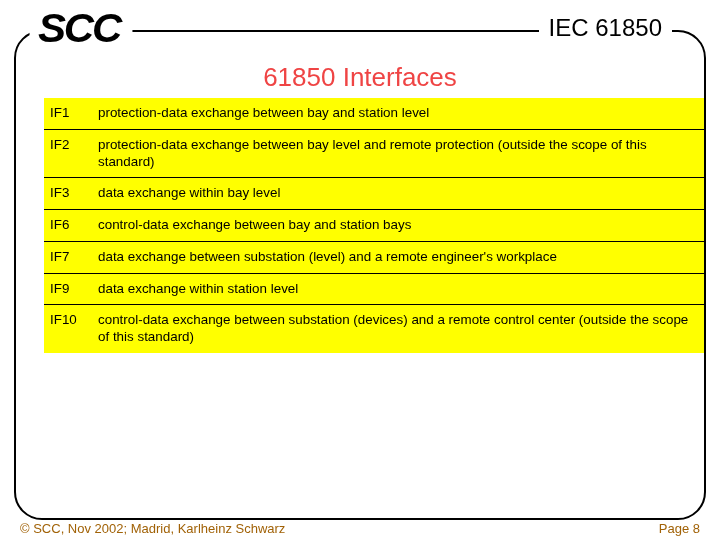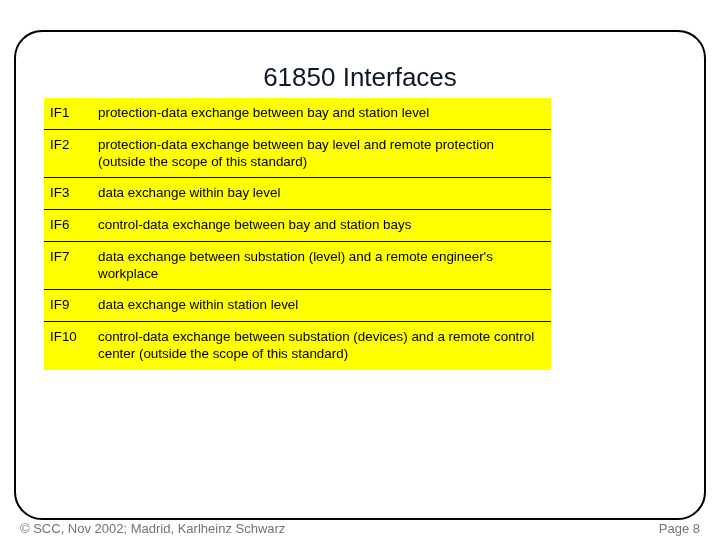--- a/index.html
+++ b/index.html
@@ -47,27 +47,27 @@
     font-size: 24px;
     color: #000;
   }
   .title {
     position: absolute;
     left: 0;
     top: 62px;
     width: 720px;
     text-align: center;
     font-size: 26px;
-    color: #0f172a;
+    color: #ef4444;
   }
   .table {
     position: absolute;
     left: 44px;
     top: 98px;
-    width: 507px;
+    width: 660px;
     background: #ffff00;
     border-collapse: collapse;
     font-size: 13.4px;
     color: #000;
   }
   .table td {
     padding: 7px 8px 7px 6px;
     vertical-align: top;
     border-bottom: 1px solid #000;
     line-height: 1.25;
@@ -79,30 +79,34 @@
   }
   .footer {
     position: absolute;
     left: 14px;
     bottom: 4px;
     width: 692px;
     display: flex;
     justify-content: space-between;
     align-items: flex-end;
     font-size: 13px;
-    color: #737373;
+    color: #a16207;
     padding: 0 6px;
   }
 </style>
 </head>
 <body>
 
 <div class="slide">
   <div class="frame"></div>
 
+  <div class="header-overlay">
+    <div class="logo-mask">SCC</div>
+    <div class="header-right">IEC 61850</div>
+  </div>
 
   <div class="title">61850 Interfaces</div>
 
   <table class="table">
     <tbody>
       <tr>
         <td class="col-id">IF1</td>
         <td>protection-data exchange between bay and station level</td>
       </tr>
       <tr>

